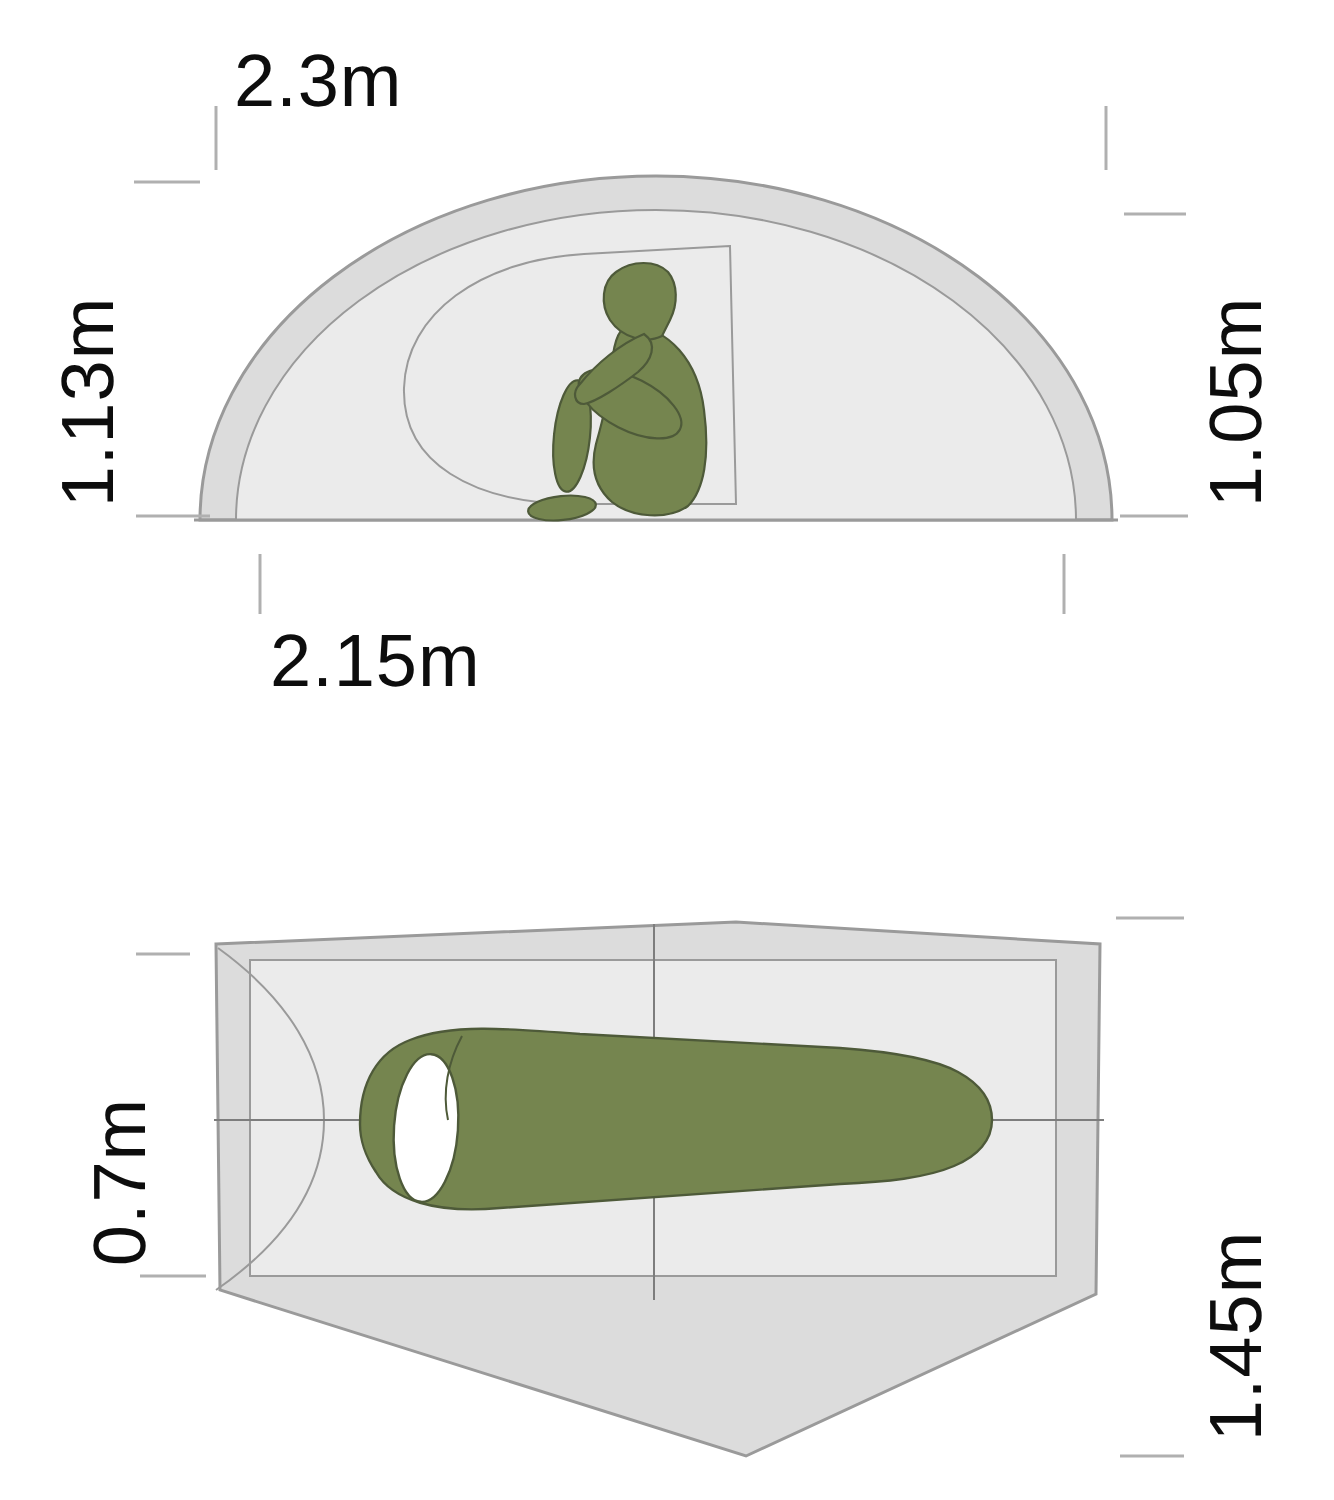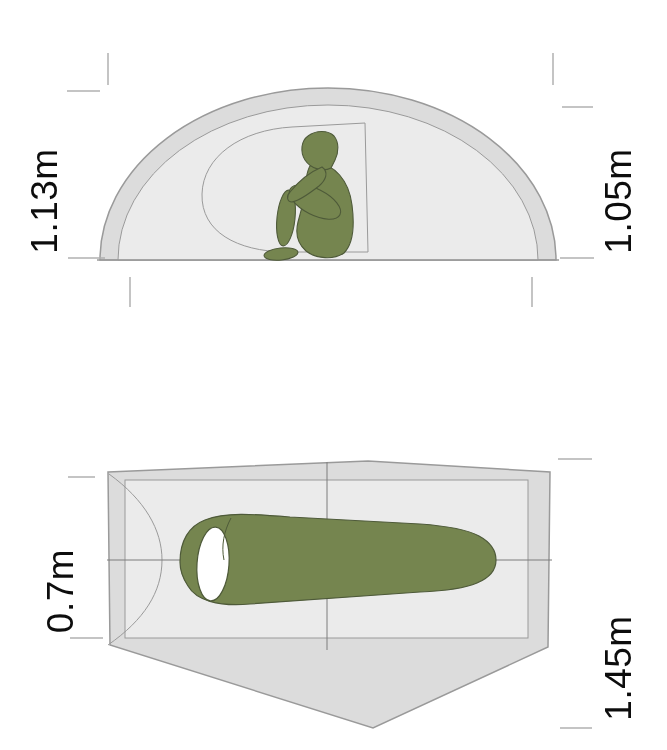--- a/index.html
+++ b/index.html
@@ -90,23 +90,25 @@
 
       <g stroke-width="1.5" stroke="#b0b0b0">
         <line x1="68" y1="477" x2="95" y2="477"></line>
         <line x1="70" y1="638" x2="103" y2="638"></line>
         <line x1="558" y1="459" x2="592" y2="459"></line>
         <line x1="560" y1="728" x2="592" y2="728"></line>
       </g>
     </g>
   </svg>
 
+  <div class="dim-label lbl-side-top">2.3m</div>
 
   <div class="dim-label rot lbl-side-left">1.13m</div>
 
   <div class="dim-label rot lbl-side-right">1.05m</div>
 
+  <div class="dim-label lbl-side-bottom">2.15m</div>
 
   <div class="dim-label rot lbl-top-left">0.7m</div>
 
   <div class="dim-label rot lbl-top-right">1.45m</div>
 
 </div>
 
 </body></html>

